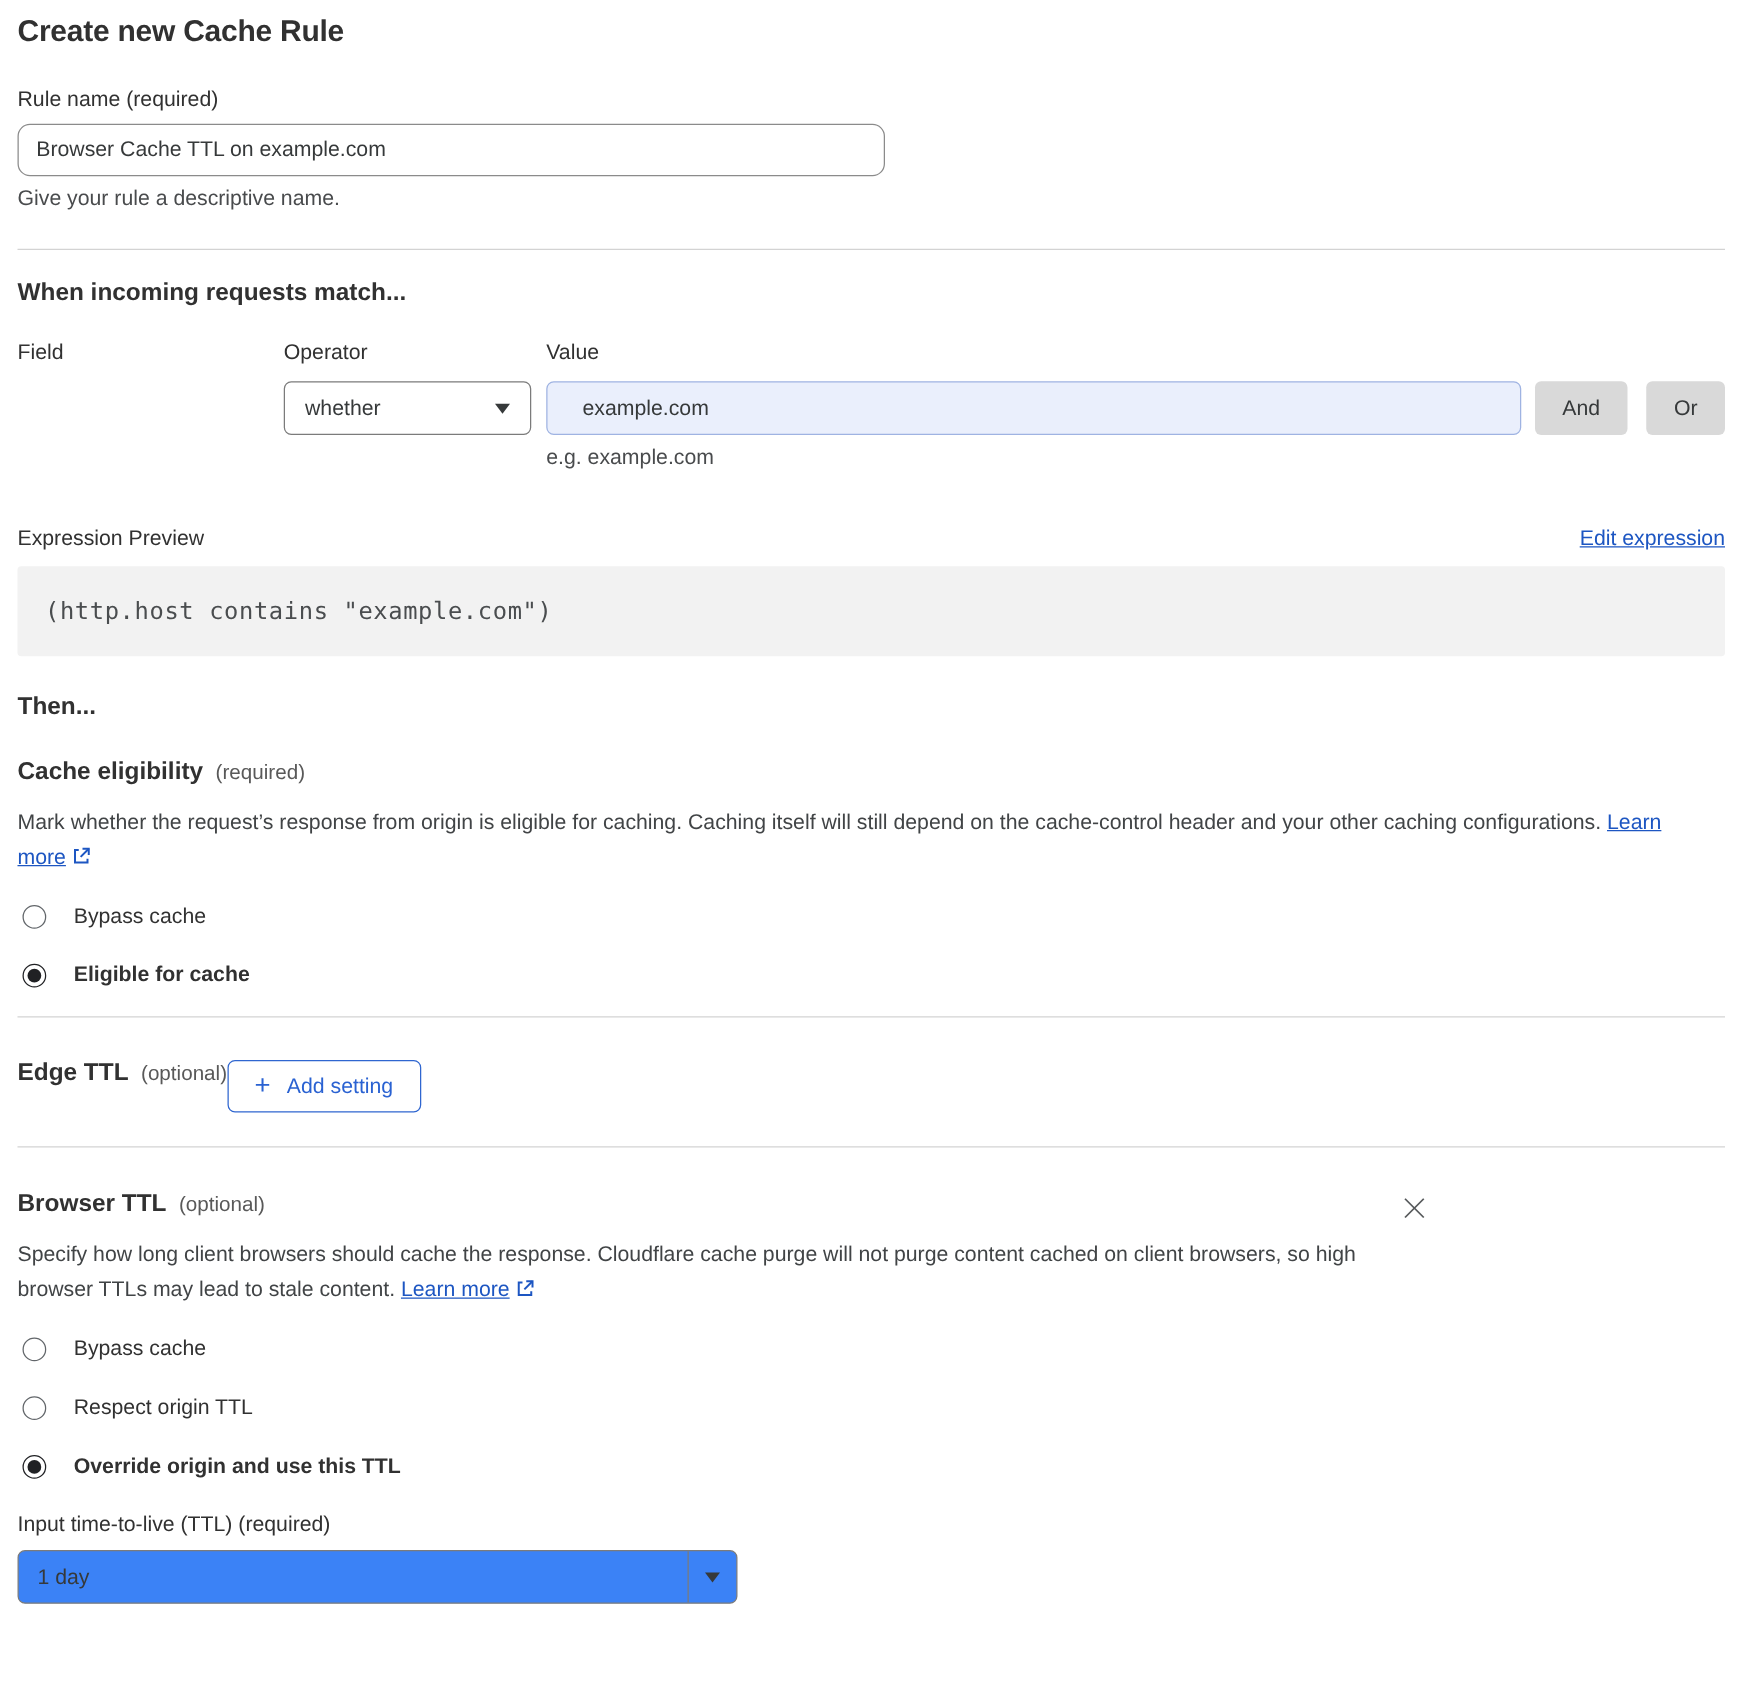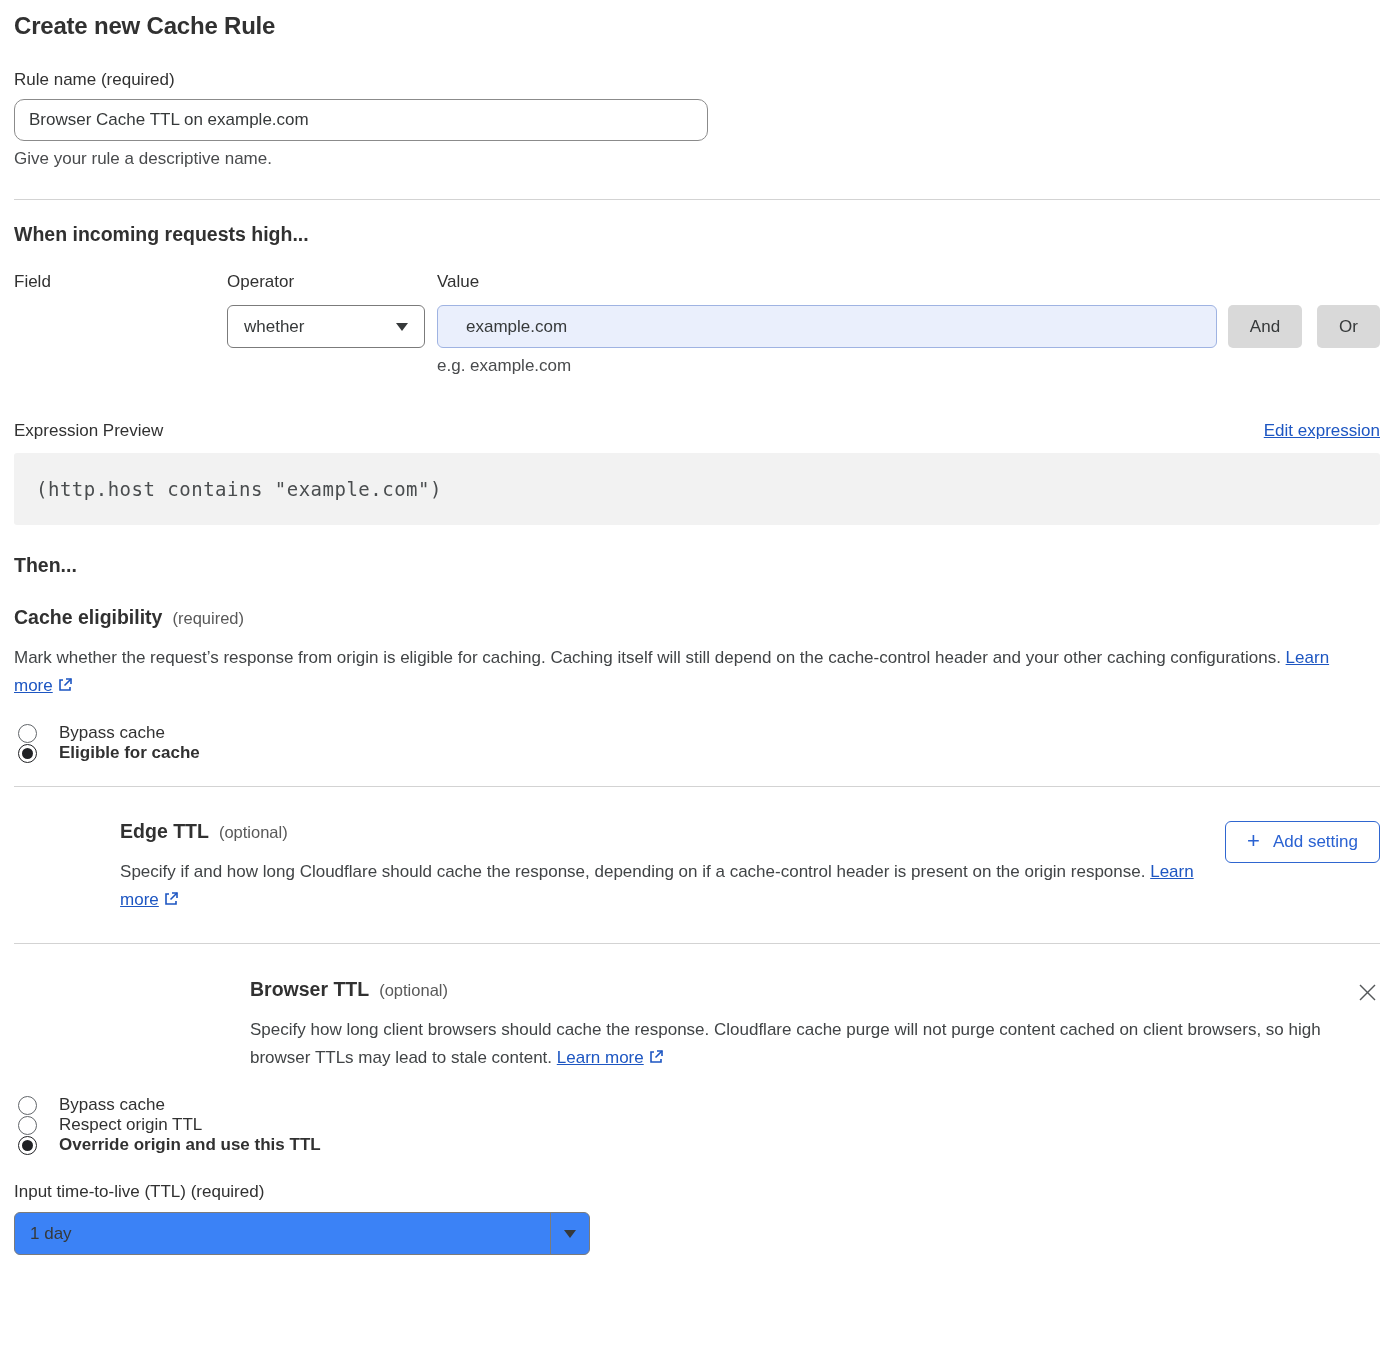--- a/index.html
+++ b/index.html
@@ -65,36 +65,36 @@
     font-size:19px; color:#4a4d4f; letter-spacing:0.5px;
   }
 
   .then-heading { margin-top:29px; }
 
   .section-title-row { margin-top:29px; display:flex; align-items:baseline; gap:10px; }
   .para { margin-top:15px; font-size:17px; line-height:28px; color:#414446; max-width:1345px; }
   .para-narrow { max-width:1105px; }
   .ext-icon { display:inline-block; vertical-align:-2px; margin-left:4px; color:#1d56c2; }
 
-  .radio-row { display:flex; align-items:center; cursor:pointer; }
+  .radio-row { display:flex; align-items:center; margin-top:27px; cursor:pointer; }
   .radio-row.first { margin-top:21px; }
   .radio-circle {
     width:19px; height:19px; border:1.6px solid #62666a; border-radius:50%;
     margin-left:4px; flex:none; display:flex; align-items:center; justify-content:center;
     background:#fff;
   }
   .radio-circle.checked { border-color:#202124; }
   .radio-dot { width:11px; height:11px; border-radius:50%; background:#202124; }
   .radio-label { margin-left:22px; font-size:17px; color:#313131; }
   .radio-label.bold { font-weight:700; }
 
   .div2 { margin-top:23px; }
   .div3 { margin-top:27px; }
 
-  .section-header { display:flex; justify-content:flex-end; align-items:flex-start; margin-top:33px; }
+  .section-header { display:flex; justify-content:flex-start; align-items:flex-start; margin-top:33px; }
   .title-inline { display:flex; align-items:baseline; gap:10px; }
   .btn-add {
     height:42px; padding:0 21px; background:#fff; border:1px solid #2f66d0;
     border-radius:6px; color:#2a62d2; font-size:17px; cursor:pointer;
     display:flex; align-items:center; gap:13px; font-family:"Liberation Sans", sans-serif;
     flex:none; margin-top:1px;
   }
   .plus-glyph { font-size:22px; font-weight:400; line-height:1; margin-top:-2px; }
   .close-btn { background:none; border:none; cursor:pointer; padding:2px; margin-top:2px; }
 
@@ -110,21 +110,21 @@
 <body>
 
 <h1>Create new Cache Rule</h1>
 
 <div class="field-label rule-name-label">Rule name (required)</div>
 <input class="rule-name-input" type="text" value="Browser Cache TTL on example.com" style="">
 <div class="help-text rule-name-help">Give your rule a descriptive name.</div>
 
 <hr class="divider div1">
 
-<h2 class="match-heading">When incoming requests high...</h2>
+<h2 class="match-heading">When incoming requests match...</h2>
 
 <div class="match-grid">
   <div class="col-field">
     <span class="ctl-label">Field</span>
   </div>
   <div class="col-operator">
     <span class="ctl-label">Operator</span>
     <div class="select-box ctl">
       <span>whether</span>
       <span class="caret"></span>
@@ -179,25 +179,20 @@
 </div>
 
 <hr class="divider div2">
 
 <div class="section-header">
   <div>
     <div class="title-inline">
       <h2>Edge TTL</h2>
       <span class="muted">(optional)</span>
     </div>
-    <p class="para para-narrow"><span>Specify if and how long Cloudflare should cache the response, depending on if a cache-control header is present on the origin response. </span><a class="link">Learn more</a><span class="ext-icon"><svg width="16" height="16" viewBox="0 0 16 16" fill="none" stroke="currentColor" stroke-width="1.6">
-            <path d="M6 3H3v10h10v-3"></path>
-            <path d="M9 2h5v5"></path>
-            <path d="M14 2L7.5 8.5"></path>
-          </svg></span></p>
   </div>
   <button class="btn-add">
     <span class="plus-glyph">+</span>
     <span>Add setting</span>
   </button>
 </div>
 
 <hr class="divider div3">
 
 <div class="section-header" style="margin-top:34px;">

